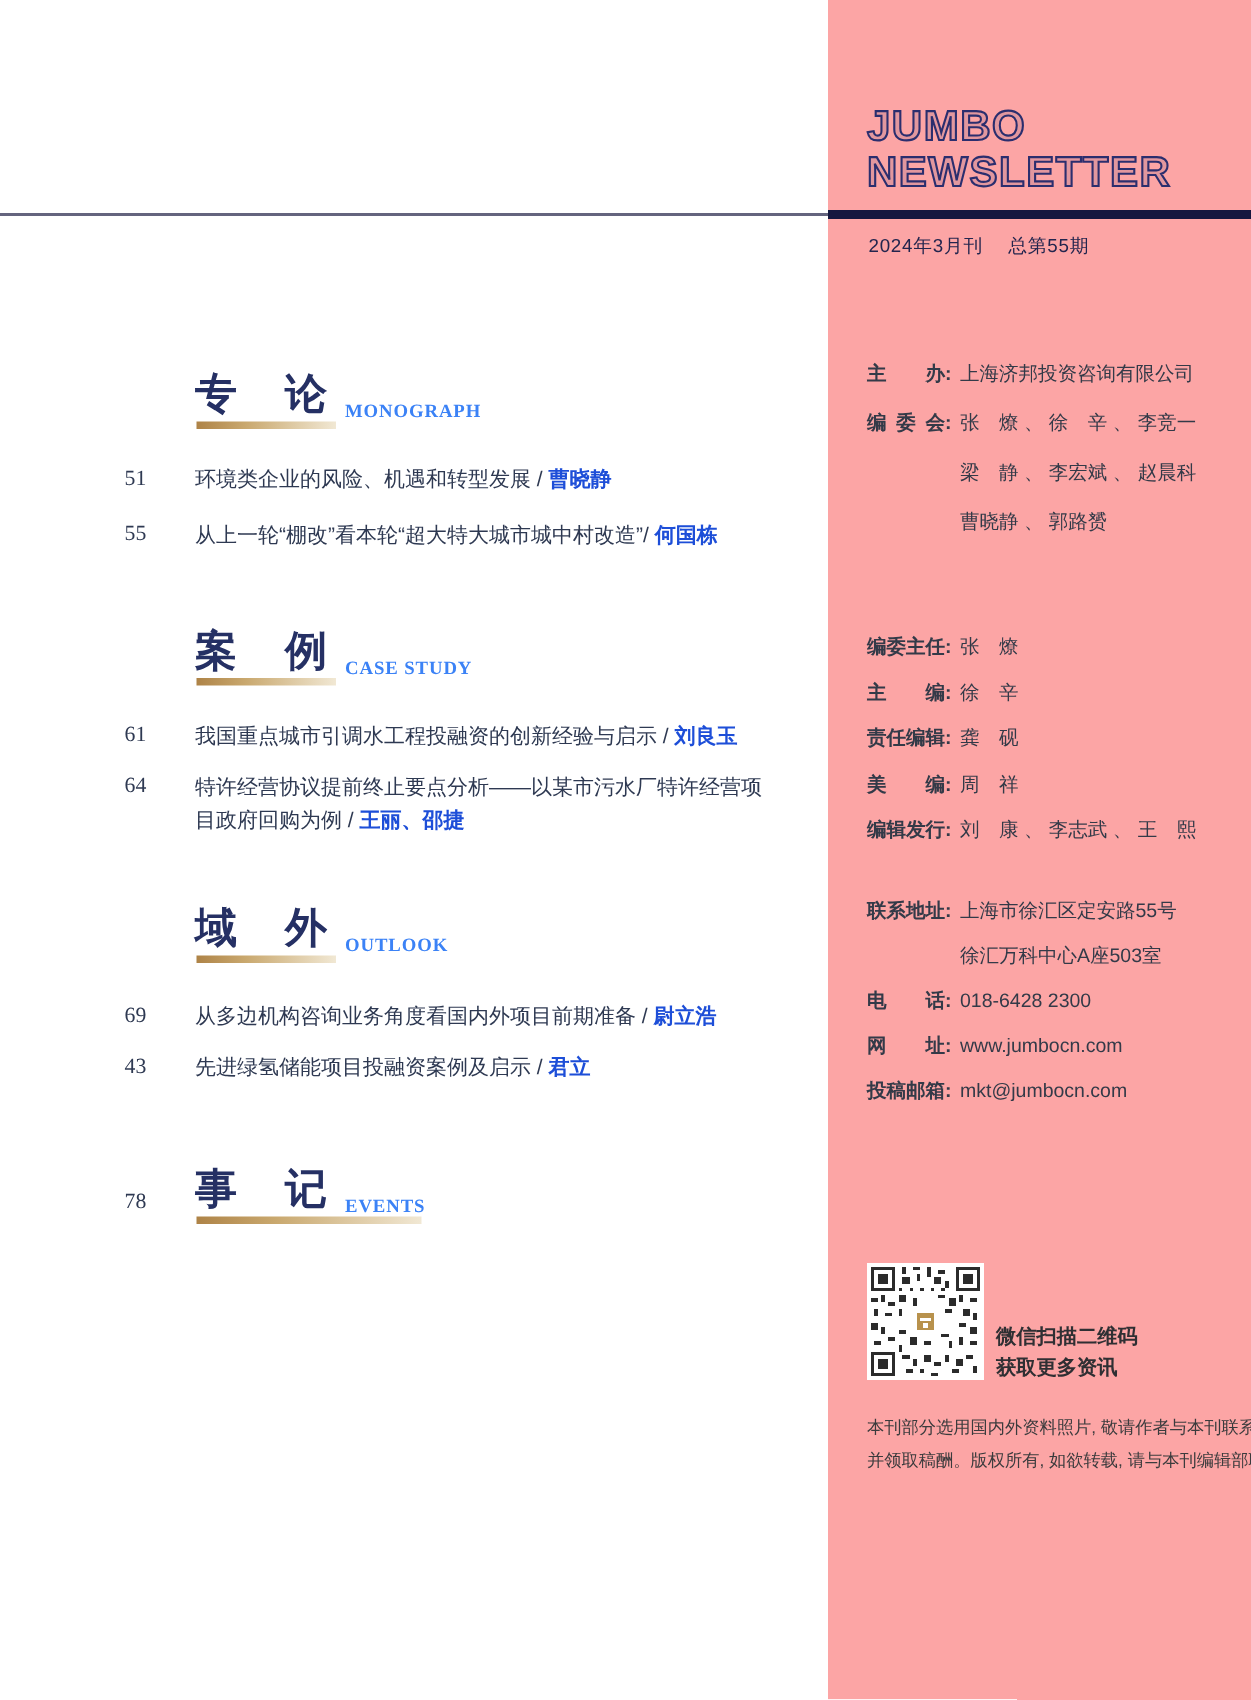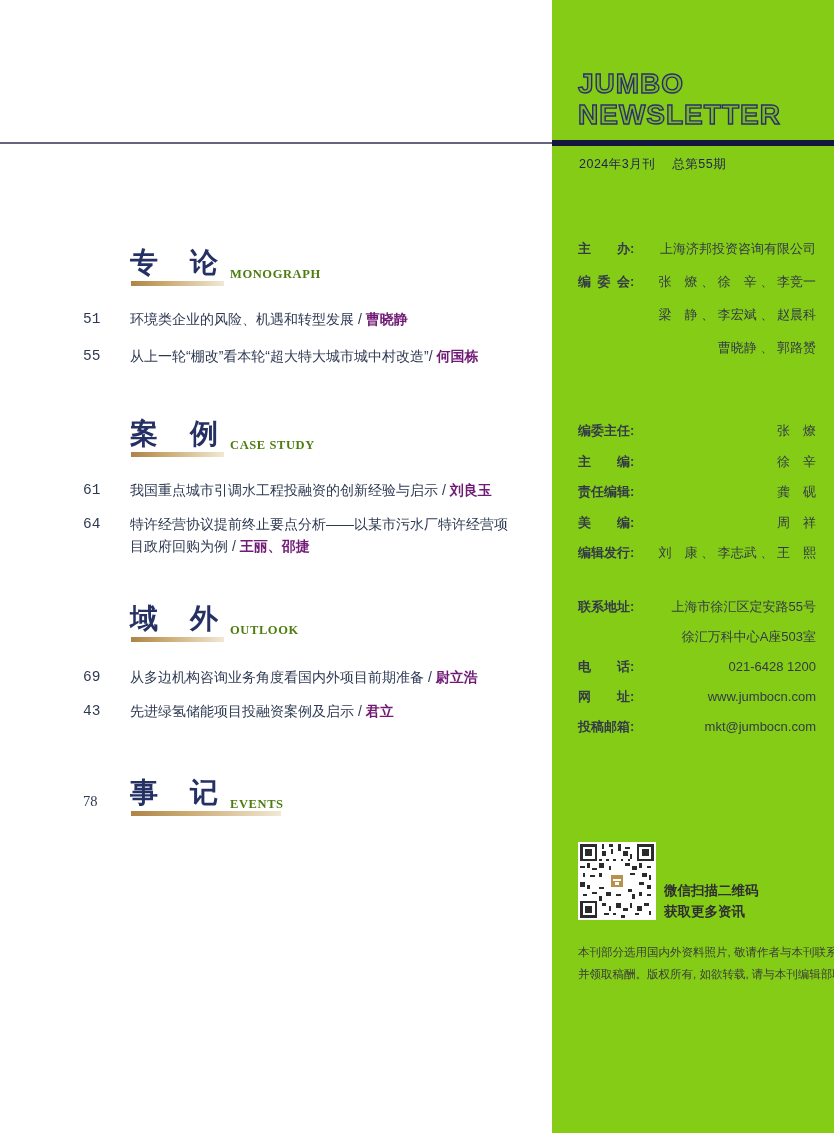--- a/index.html
+++ b/index.html
@@ -4,21 +4,21 @@
 <style>
   html,body { margin:0; padding:0; background:#fff; }
   .page {
     position:relative; width:834px; height:1133px; background:#ffffff;
     font-family:"Liberation Sans", sans-serif; overflow:hidden;
   }
 
   
   .sidebar {
     position:absolute; left:552px; top:0; width:282px; height:1133px;
-    background:#84cc16;
+    background:#fca5a5;
   }
   .masthead {
     position:absolute; left:26px; top:68px;
     font-family:"Liberation Sans", sans-serif;
     font-size:28px; font-weight:800; line-height:31px; letter-spacing:1px;
     color:rgba(43,46,110,0.12);
     -webkit-text-stroke:1.4px #2b2e6e;
   }
   .rule-thick { position:absolute; left:0; top:140px; width:282px; height:6px; background:#15173f; }
   .rule-thin  { position:absolute; left:0; top:142px; width:552px; height:2px; background:#64647e; }
@@ -30,21 +30,21 @@
   .info-block { position:absolute; left:26px; width:238px; color:#333a48; font-size:13px; }
   .b1 { top:232px; } .b1 .vline { line-height:33px; } .b1 .lblwrap { line-height:33px; }
   .b2 { top:416px; } .b2 .vline { line-height:30.5px; } .b2 .lblwrap { line-height:30.5px; }
   .b3 { top:592px; } .b3 .vline { line-height:30px; } .b3 .lblwrap { line-height:30px; }
   .info-row { display:flex; align-items:flex-start; }
   .lbl {
     display:inline-block; width:52px; font-weight:bold;
     text-align:justify; text-align-last:justify;
   }
   .colon { width:10px; font-weight:bold; }
-  .val { flex:1;text-align:right; }
+  .val { flex:1; }
   .vline { white-space:nowrap; }
 
   .qr {
     position:absolute; left:26px; top:842px; width:78px; height:78px; background:#fff;
   }
   .qr svg { display:block; width:78px; height:78px; }
   .qr-caption {
     position:absolute; left:112px; top:880px; font-size:13.5px; font-weight:bold;
     color:#2f2f33; line-height:21px;
   }
@@ -56,42 +56,42 @@
   
   .toc-sec { position:absolute; left:130px; width:395px; }
   .s1 { top:244px; } .s2 { top:415px; } .s3 { top:600px; } .s4 { top:774px; }
   .sec-head { position:relative; height:42px; }
   .sec-head .zh {
     font-family:"Liberation Serif","DejaVu Serif",serif;
     font-size:28px; font-weight:bold; color:#253064; letter-spacing:2px;
   }
   .sec-head .en {
     font-family:"Liberation Serif","DejaVu Serif",serif;
-    font-size:12.5px; font-weight:bold; color:#4d7c0f; letter-spacing:0.6px;
+    font-size:12.5px; font-weight:bold; color:#3b82f6; letter-spacing:0.6px;
     position:absolute; bottom:4px; margin-left:10px;
   }
   .bar {
     position:absolute; left:1px; top:37px; height:5px; width:93px;
     background:linear-gradient(90deg,#ae8347 0%,#c9a86e 35%,#f1e8d4 100%);
   }
   .bar-long { width:150px; }
   .pg-head {
     position:absolute; left:-47px; bottom:6px;
     font-family:"Liberation Serif","DejaVu Serif",serif;
     font-size:14.5px; color:#2e3952;
   }
   .item {
     position:absolute; left:0; width:382px;
     font-size:14px; line-height:22px; color:#2e3952;
   }
   .item .pg {
     position:absolute; left:-47px; top:0;
-    font-family:Liberation Mono, monospace; font-size:14.5px; color:#2e3952;
-  }
-  .item .au { font-weight:bold; color:#701a75; }
+    font-family:Liberation Serif, serif; font-size:14.5px; color:#2e3952;
+  }
+  .item .au { font-weight:bold; color:#1d4ed8; }
   .nowrap { white-space:nowrap; }
 </style>
 </head>
 <body>
 
 <div class="page">
 
   <div class="rule-thin"></div>
 
   <section class="toc-sec s1">
@@ -217,21 +217,21 @@
           <span class="lblwrap colon">:</span>
         <span class="val">
           <div class="vline">上海市徐汇区定安路55号</div>
           <div class="vline">徐汇万科中心A座503室</div>
         </span>
       </div>
       <div class="info-row">
         <span class="lblwrap lbl">电话</span>
           <span class="lblwrap colon">:</span>
         <span class="val">
-            <div class="vline">021-6428 1200</div>
+            <div class="vline">018-6428 2300</div>
           </span>
       </div>
       <div class="info-row">
         <span class="lblwrap lbl">网址</span>
           <span class="lblwrap colon">:</span>
         <span class="val">
             <div class="vline">www.jumbocn.com</div>
           </span>
       </div>
       <div class="info-row">

